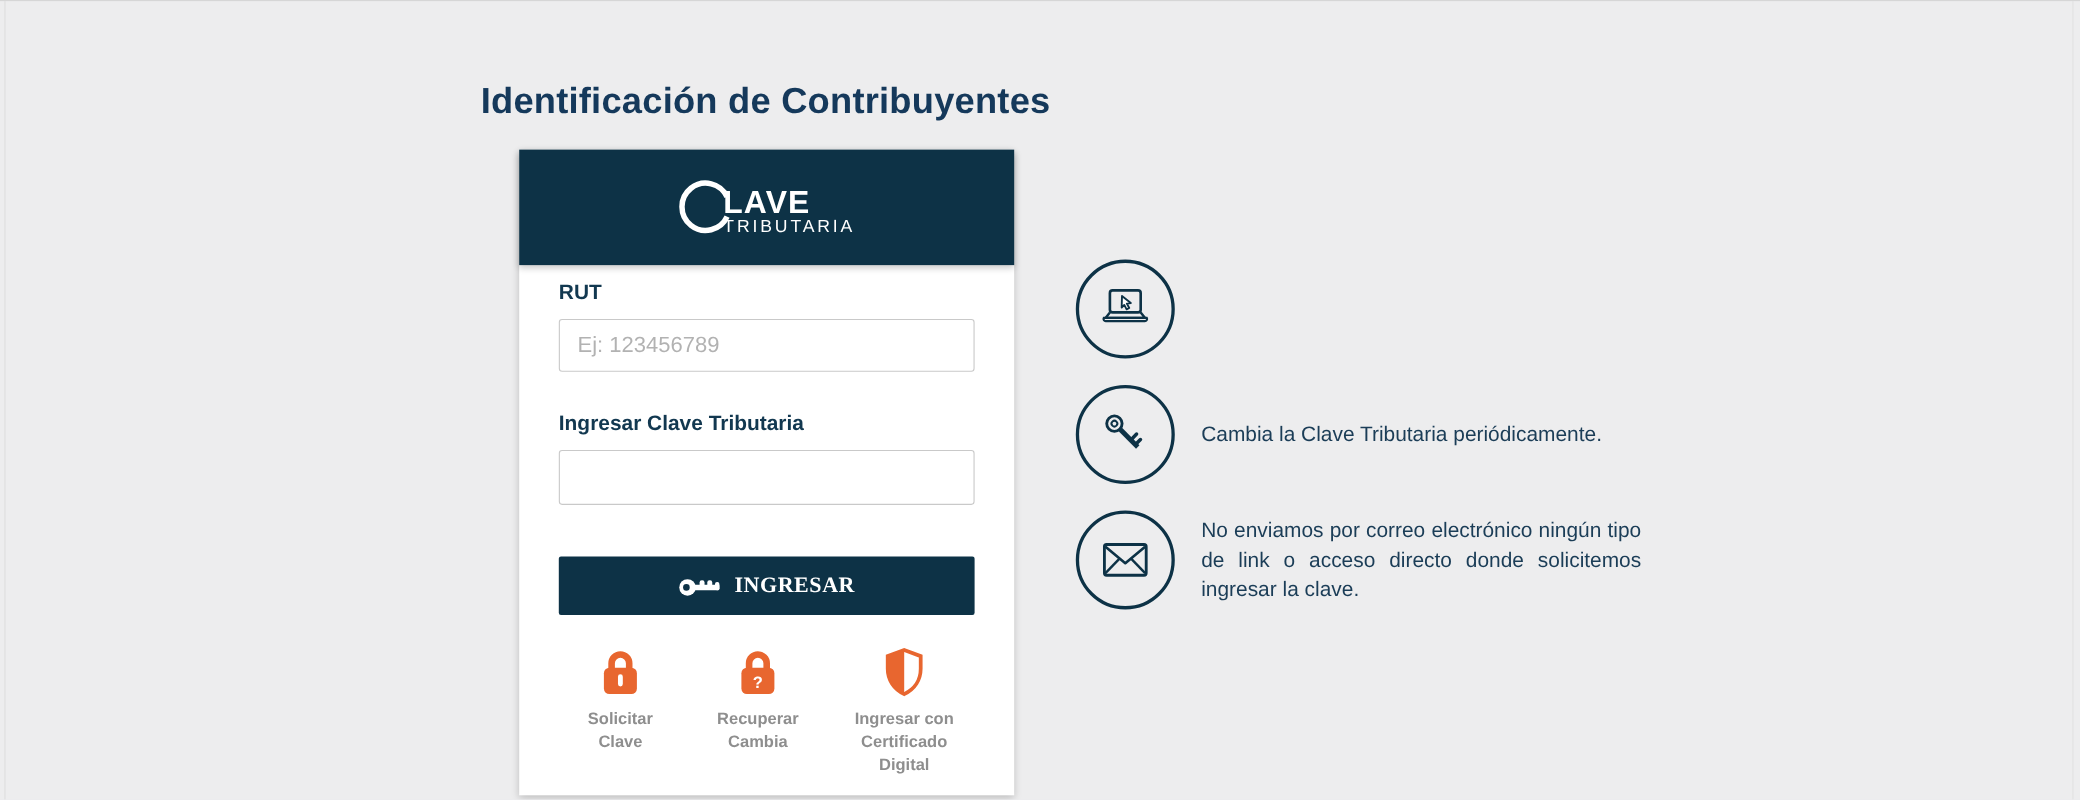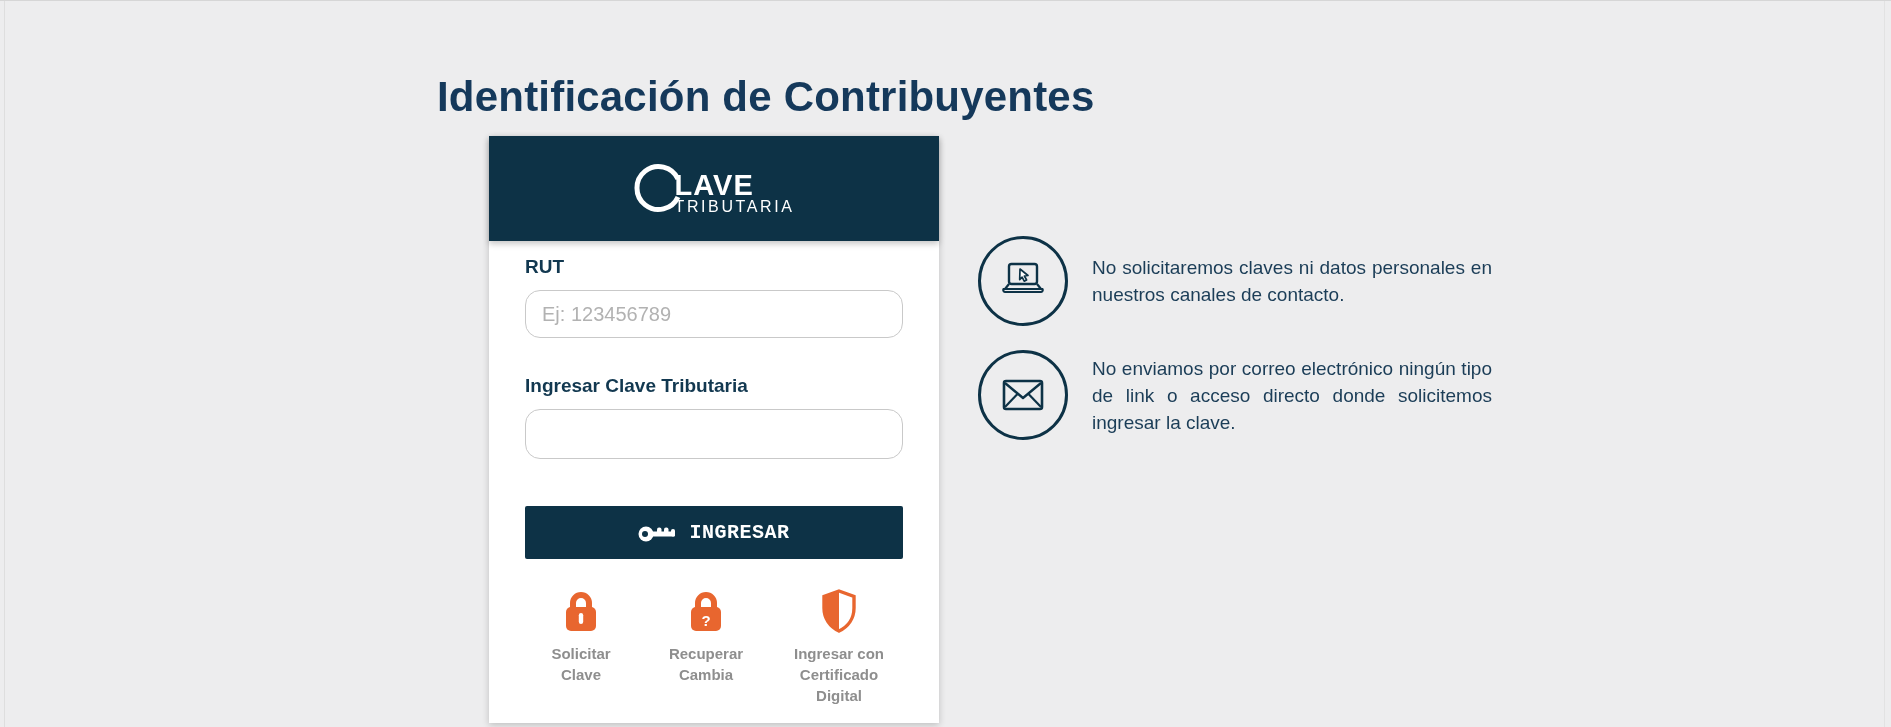--- a/index.html
+++ b/index.html
@@ -19,30 +19,30 @@
     width: 1px; background: #DEDEDE;
   }
   .edge-line-right {
     position: absolute; right: 6px; top: 0; bottom: 0;
     width: 1px; background: #E2E2E2;
   }
 
   .page-title {
     position: absolute;
     left: 437px; top: 72px;
-    font-size: 42px;
+    font-size: 33px;
     font-weight: bold;
     color: #15395B;
     letter-spacing: 0.2px;
   }
 
   
   .login-card {
     position: absolute;
-    left: 489px; top: 135px;
+    left: 472px; top: 135px;
     width: 450px; height: 587px;
     background: #FFFFFF;
     box-shadow: 0 2px 7px rgba(0,0,0,0.20);
   }
   .card-header {
     height: 105px;
     background: #0D3246;
     display: flex;
     align-items: center;
     justify-content: center;
@@ -67,39 +67,39 @@
   .field-label {
     font-size: 19px; font-weight: bold;
     color: #123850;
   }
   .label-rut   { margin-top: 15px; }
   .label-clave { margin-top: 37px; }
   .text-input {
     margin-top: 12px;
     width: 100%; height: 48px;
     border: 1px solid #C9C9C9;
-    border-radius: 15px;
+    border-radius: 3px;
     font-family: "Liberation Sans", sans-serif;
     font-size: 20px;
     color: #333333;
     padding: 0 16px;
     background: #FFFFFF;
     outline: none;
   }
   .input-clave { height: 50px; }
   .text-input::placeholder { color: #B2B2B2; opacity: 1; }
 
   .ingresar-button {
     margin-top: 47px;
     width: 100%; height: 53px;
     background: #0D3246;
     border: none;
     border-radius: 2px;
     color: #FFFFFF;
-    font-family: Liberation Mono, monospace;
+    font-family: Liberation Serif, serif;
     font-size: 20px;
     font-weight: bold;
     letter-spacing: 0.5px;
     display: flex;
     align-items: center;
     justify-content: center;
     gap: 13px;
     cursor: pointer;
   }
 
@@ -256,23 +256,36 @@
 
     <div class="tip-row">
       <div class="tip-circle">
         <svg width="50" height="40" viewBox="0 0 50 40">
           <rect x="11" y="3" width="28" height="20" rx="2.5" fill="none" stroke="#0D3246" stroke-width="2.4"></rect>
           <path d="M11 23 L7 28 H43 L39 23" fill="none" stroke="#0D3246" stroke-width="2.2" stroke-linejoin="round"></path>
           <path d="M5.5 28 H44.5 a2 2 0 0 1 -2 3 H7.5 a2 2 0 0 1 -2 -3 Z" fill="none" stroke="#0D3246" stroke-width="2"></path>
           <path d="M22 8 L30 14.5 L26.4 15 L28.6 19 L26.2 20.2 L24.1 16.2 L21.7 18.6 Z" fill="#FFFFFF" stroke="#0D3246" stroke-width="1.7" stroke-linejoin="round"></path>
         </svg>
       </div>
-      <p class="tip-text">No solicitaremos claves ni datos personales en nuestros canales de contacto.</p>
-    </div>
-
+    </div>
+
+    <div class="tip-row">
+      <div class="tip-circle">
+        <svg width="48" height="48" viewBox="0 0 48 48">
+          <g transform="rotate(-45 24 24)">
+            <circle cx="24" cy="10" r="7" fill="none" stroke="#0D3246" stroke-width="2.6"></circle>
+            <circle cx="24" cy="10" r="2.6" fill="none" stroke="#0D3246" stroke-width="1.8"></circle>
+            <line x1="24" y1="17" x2="24" y2="40" stroke="#0D3246" stroke-width="4.4"></line>
+            <line x1="26" y1="31" x2="31.5" y2="31" stroke="#0D3246" stroke-width="3.2" stroke-linecap="round"></line>
+            <line x1="26" y1="37" x2="30.5" y2="37" stroke="#0D3246" stroke-width="3.2" stroke-linecap="round"></line>
+          </g>
+        </svg>
+      </div>
+      <p class="tip-text">Cambia la Clave Tributaria periódicamente.</p>
+    </div>
 
     <div class="tip-row">
       <div class="tip-circle">
         <svg width="48" height="36" viewBox="0 0 48 36">
           <rect x="5" y="4" width="38" height="28" rx="2" fill="none" stroke="#0D3246" stroke-width="2.6"></rect>
           <path d="M6 6 L24 21 L42 6" fill="none" stroke="#0D3246" stroke-width="2.4" stroke-linejoin="round"></path>
           <path d="M6 30 L18.5 17" fill="none" stroke="#0D3246" stroke-width="2.2"></path>
           <path d="M42 30 L29.5 17" fill="none" stroke="#0D3246" stroke-width="2.2"></path>
         </svg>
       </div>

